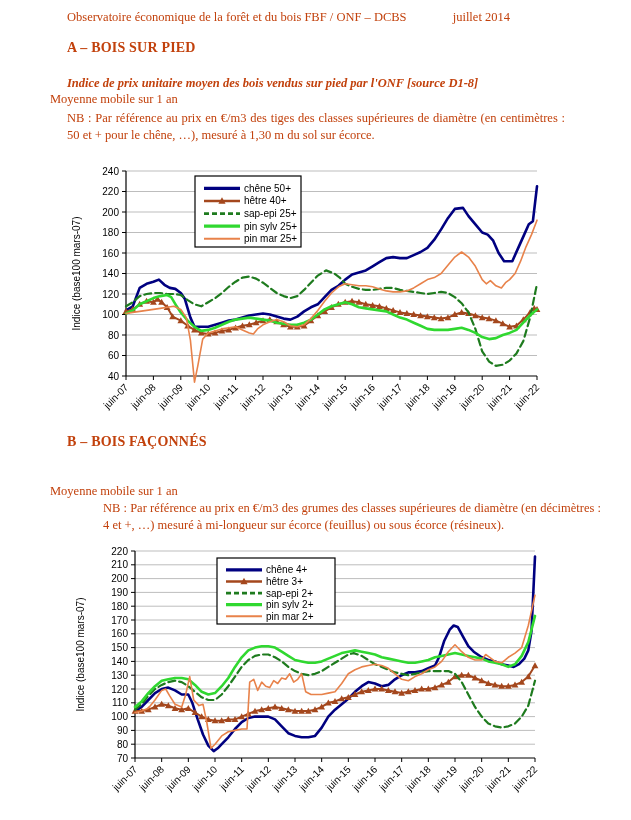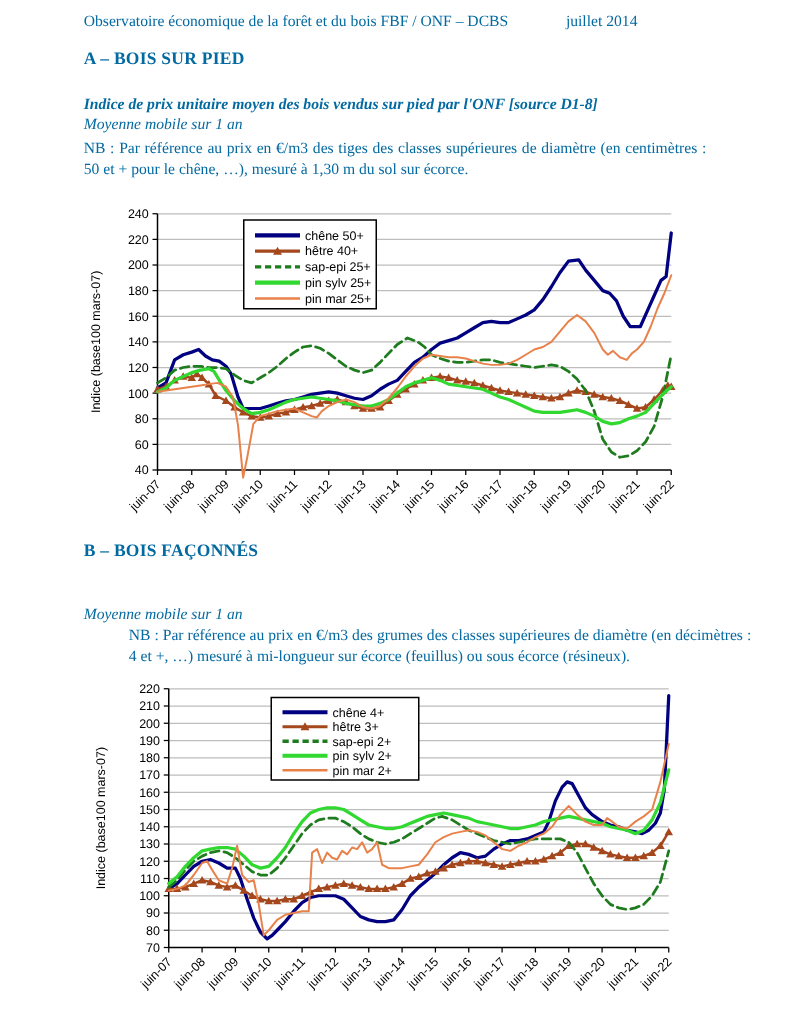--- a/index.html
+++ b/index.html
@@ -1,40 +1,39 @@
 <!DOCTYPE html>
 <html><head>
 <meta charset="utf-8">
 <style>
   html,body{margin:0;padding:0;background:#ffffff;}
   .page{
     position:relative;
     width:631px;height:820px;
     background:#ffffff;
     font-family:"Liberation Serif", serif;
-    color:#0369a1;
+    color:#c2410c;
     overflow:hidden;
   }
   .hdr{
     position:absolute;left:67px;top:10px;width:443px;
     display:flex;justify-content:space-between;
     font-size:12.5px;
   }
   .h-section{
     position:absolute;left:67px;
     font-size:14px;font-weight:bold;letter-spacing:.2px;
   }
   .t-bold{
     position:absolute;left:67px;width:500px;
     font-size:12.5px;font-weight:bold;
   }
   .t-plain{
-    position:absolute;left:67px;width:500px;
+    position:absolute;left:50px;width:500px;
     font-size:12.5px;
-    font-style:italic;
   }
   .nb{
     position:absolute;left:67px;width:498px;
     font-size:12.5px;text-align:justify;line-height:17px;
   }
   svg{position:absolute;overflow:visible;}
   .ticklab{font-family:"Liberation Sans", sans-serif;font-size:10px;fill:#000;}
   .leglab{font-family:"Liberation Sans", sans-serif;font-size:10px;fill:#000;}
 </style>
 </head>

